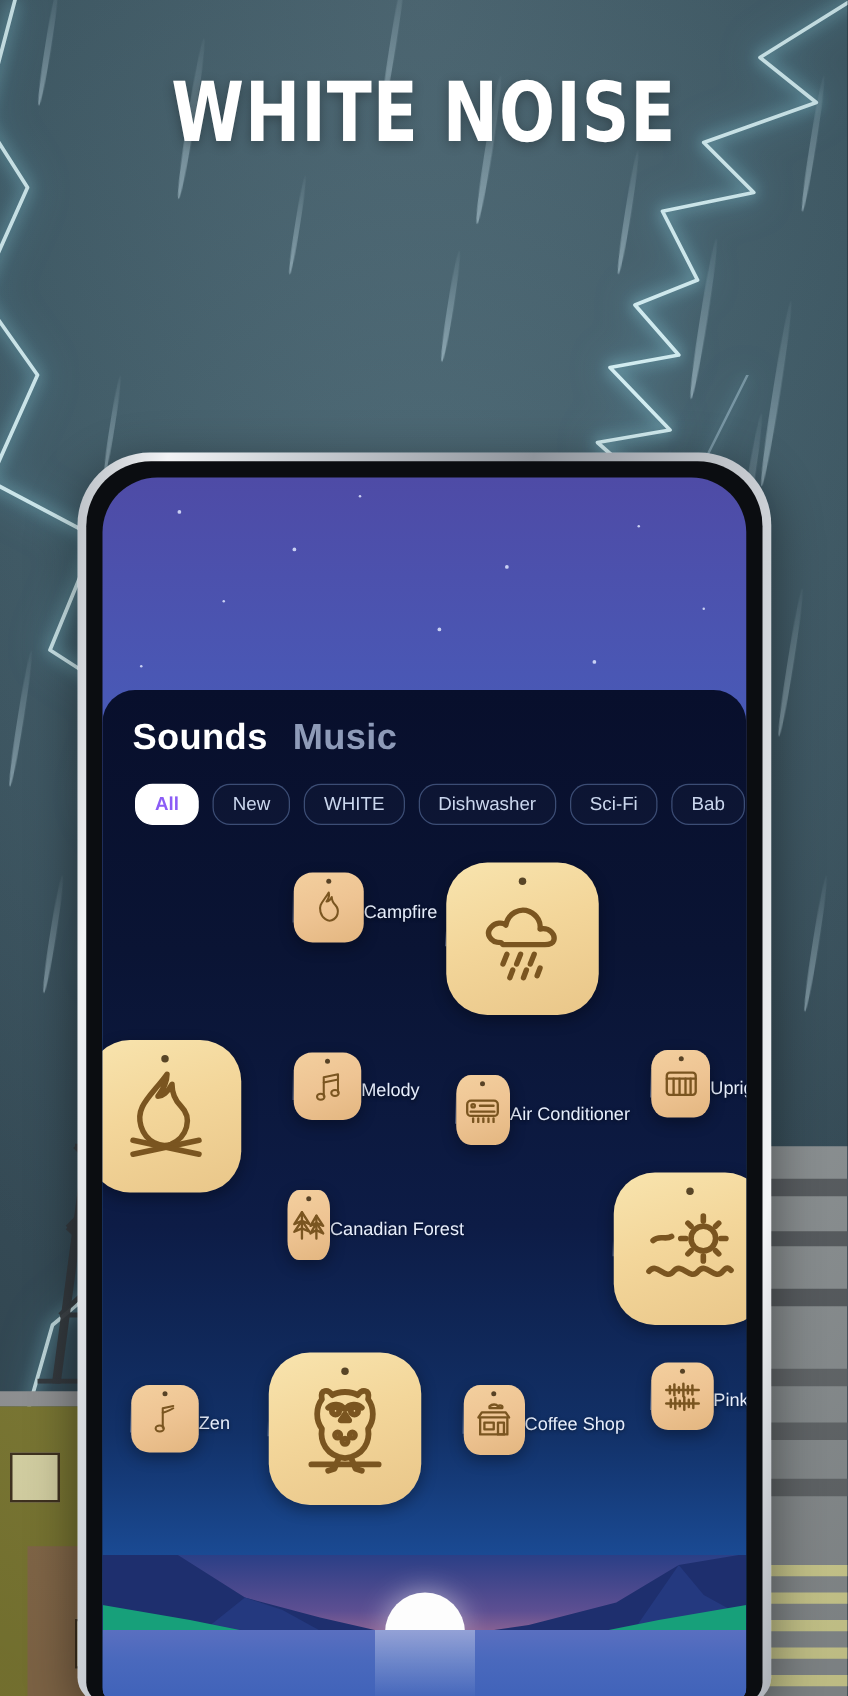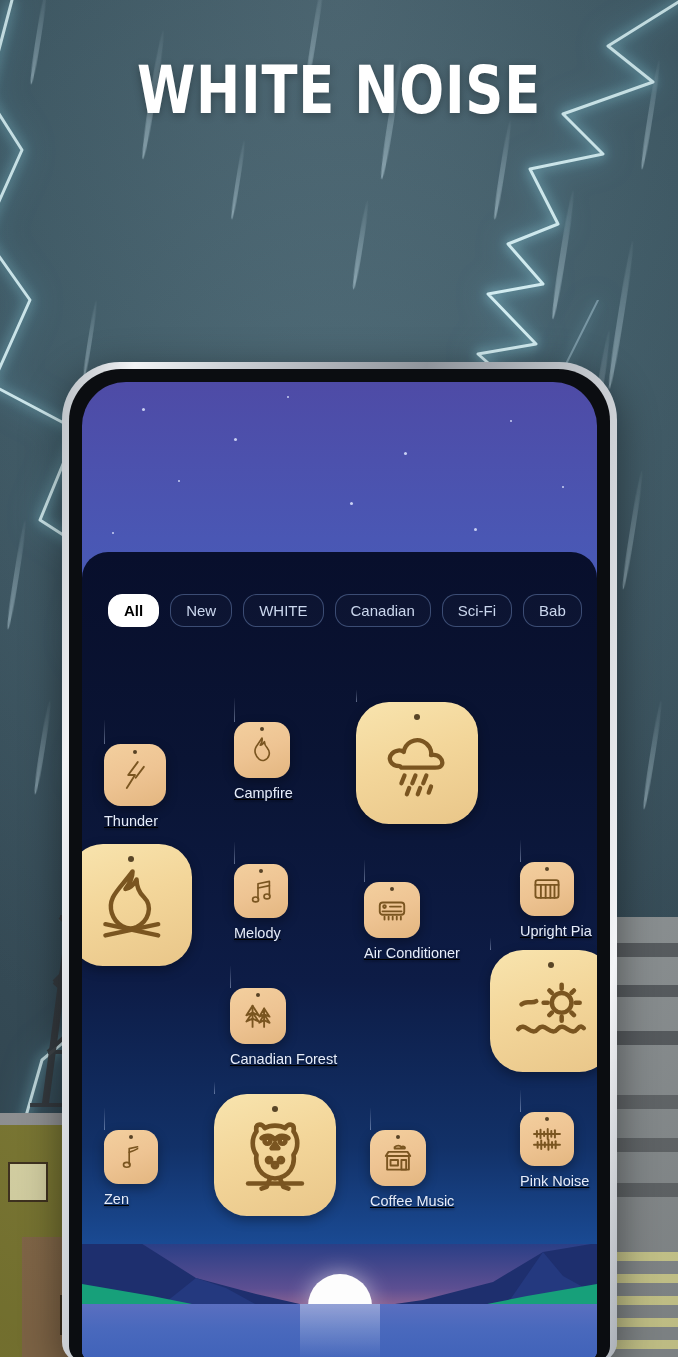--- a/index.html
+++ b/index.html
@@ -72,25 +72,25 @@
   .tabs{display:flex;align-items:baseline;gap:20px;}
   .tab{font-size:29px;font-weight:bold;letter-spacing:.3px;}
   .tab.active{color:#ffffff;}
   .tab.inactive{color:#8e9bb8;font-weight:600;}
   .chips{display:flex;gap:11px;margin-top:20px;padding-left:2px;}
   .chip{
     flex:0 0 auto;border:1px solid rgba(130,160,215,0.40);border-radius:14px;
     padding:7px 15px;font-size:15px;color:#cbd7ee;background:rgba(255,255,255,0.02);
     white-space:nowrap;
   }
-  .chip.active{background:#ffffff;color:#000000;border-color:#ffffff;font-weight:600;text-align:center;}
+  .chip.active{background:#ffffff;color:#8b5cf6;border-color:#ffffff;font-weight:600;text-align:center;}
 
   
   #grid{position:absolute;left:0;right:0;top:132px;bottom:0;}
-  .cell{position:absolute;display:flex;flex-direction:column;text-decoration:underline;}
+  .cell{position:absolute;display:flex;flex-direction:row;align-items:center;}
   .string{width:1px;background:linear-gradient(to bottom,rgba(255,255,255,0.02),rgba(210,225,255,0.42));}
   .tile{
     background:linear-gradient(160deg,#f8e4ae 0%,#f3d69a 45%,#e9c689 100%);
     border-radius:27%;position:relative;
     box-shadow:0 4px 12px rgba(0,0,0,0.33);
     display:flex;align-items:center;justify-content:center;
   }
   .tile.plain{background:linear-gradient(160deg,#f3cf9e 0%,#eec493 50%,#e3b680 100%);}
   .hole{position:absolute;left:50%;transform:translateX(-50%);
         background:#3c2a10;border-radius:50%;opacity:.85;}
@@ -207,43 +207,36 @@
       <div class="star" style="left:322px;top:70px;width:3px;height:3px"></div>
       <div class="star" style="left:428px;top:38px;width:2px;height:2px"></div>
       <div class="star" style="left:96px;top:98px;width:2px;height:2px"></div>
       <div class="star" style="left:268px;top:120px;width:3px;height:3px"></div>
       <div class="star" style="left:392px;top:146px;width:3px;height:3px"></div>
       <div class="star" style="left:480px;top:104px;width:2px;height:2px"></div>
       <div class="star" style="left:30px;top:150px;width:2px;height:2px"></div>
 
       <div id="sheet">
         <div id="sheet-head">
+          <div class="tabs">
+            <div class="tab active">Sounds</div>
+            <div class="tab inactive">Music</div>
+          </div>
           <div class="chips">
             <div class="chip active">All</div>
             <div class="chip">New</div>
             <div class="chip">WHITE</div>
-            <div class="chip">Canadian</div>
+            <div class="chip">Dishwasher</div>
             <div class="chip">Sci-Fi</div>
             <div class="chip">Bab</div>
           </div>
         </div>
 
         <div id="grid">
 
-          <div class="cell" style="left:22px;top:36px;width:120px">
-            <div class="string" style="height:24px"></div>
-            <div class="tile plain" style="width:62px;height:62px">
-              <div class="hole" style="top:6px;width:4px;height:4px"></div>
-              <svg width="34" height="34" viewBox="0 0 100 100">
-                <polyline points="58,12 30,50 50,50 26,88"></polyline>
-                  <polyline points="76,26 52,58"></polyline>
-              </svg>
-            </div>
-            <div class="lbl">Thunder</div>
-          </div>
 
           <div class="cell" style="left:152px;top:14px;width:120px">
             <div class="string" style="height:24px"></div>
             <div class="tile plain" style="width:56px;height:56px">
               <div class="hole" style="top:5px;width:4px;height:4px"></div>
               <svg width="30" height="30" viewBox="0 0 100 100">
                 <path d="M50 10 C36 34 22 42 28 62 C33 80 48 88 58 84 C74 78 80 58 68 44 C62 38 58 30 58 22 C54 30 48 34 44 34 C50 26 52 18 50 10 Z"></path>
               </svg>
             </div>
             <div class="lbl">Campfire</div>
@@ -323,21 +316,21 @@
                 <line x1="32" y1="38" x2="32" y2="76"></line>
                   <line x1="46" y1="38" x2="46" y2="76"></line>
                 <line x1="60" y1="38" x2="60" y2="76"></line>
                   <line x1="72" y1="38" x2="72" y2="76"></line>
               </svg>
             </div>
             <div class="lbl">Upright Pia</div>
           </div>
 
 
-          <div class="cell" style="left:148px;top:282px;width:130px">
+          <div class="cell" style="left:148px;top:268px;width:130px">
             <div class="string" style="height:22px"></div>
             <div class="tile plain" style="width:56px;height:56px">
               <div class="hole" style="top:5px;width:4px;height:4px"></div>
               <svg width="34" height="34" viewBox="0 0 100 100">
                 <polyline points="34,82 34,20 16,48 34,40 16,66 34,58"></polyline>
                 <polyline points="34,20 52,48 34,40 52,66 34,58"></polyline>
                 <polyline points="68,82 68,28 54,52 68,45 54,70 68,62"></polyline>
                 <polyline points="68,28 84,52 68,45 84,70 68,62"></polyline>
               </svg>
             </div>
@@ -406,21 +399,21 @@
             <div class="tile plain" style="width:56px;height:56px">
               <div class="hole" style="top:5px;width:4px;height:4px"></div>
               <svg width="34" height="34" viewBox="0 0 100 100">
                 <path d="M40 18 C46 12 56 12 60 18 C64 14 72 16 70 22 L40 22 Z"></path>
                 <polyline points="14,44 22,32 78,32 86,44"></polyline>
                 <rect x="18" y="44" width="64" height="40"></rect>
                 <rect x="28" y="56" width="22" height="16"></rect>
                 <rect x="60" y="56" width="14" height="28"></rect>
               </svg>
             </div>
-            <div class="lbl">Coffee Music</div>
+            <div class="lbl">Coffee Shop</div>
           </div>
 
           <div class="cell" style="left:438px;top:406px;width:120px">
             <div class="string" style="height:22px"></div>
             <div class="tile plain" style="width:54px;height:54px">
               <div class="hole" style="top:5px;width:4px;height:4px"></div>
               <svg width="36" height="36" viewBox="0 0 100 100">
                 <line x1="14" y1="36" x2="86" y2="36" stroke-width="3"></line>
                 <line x1="22" y1="28" x2="22" y2="44" stroke-width="3"></line>
                 <line x1="32" y1="24" x2="32" y2="48" stroke-width="3"></line>

